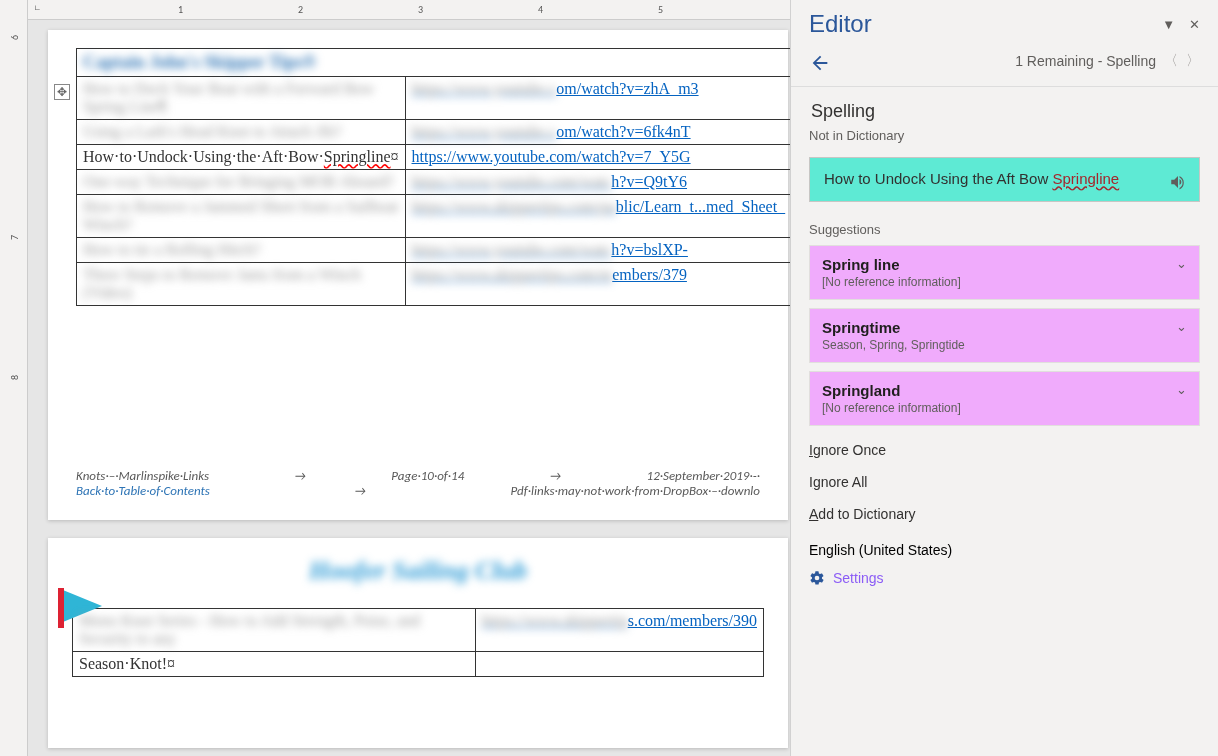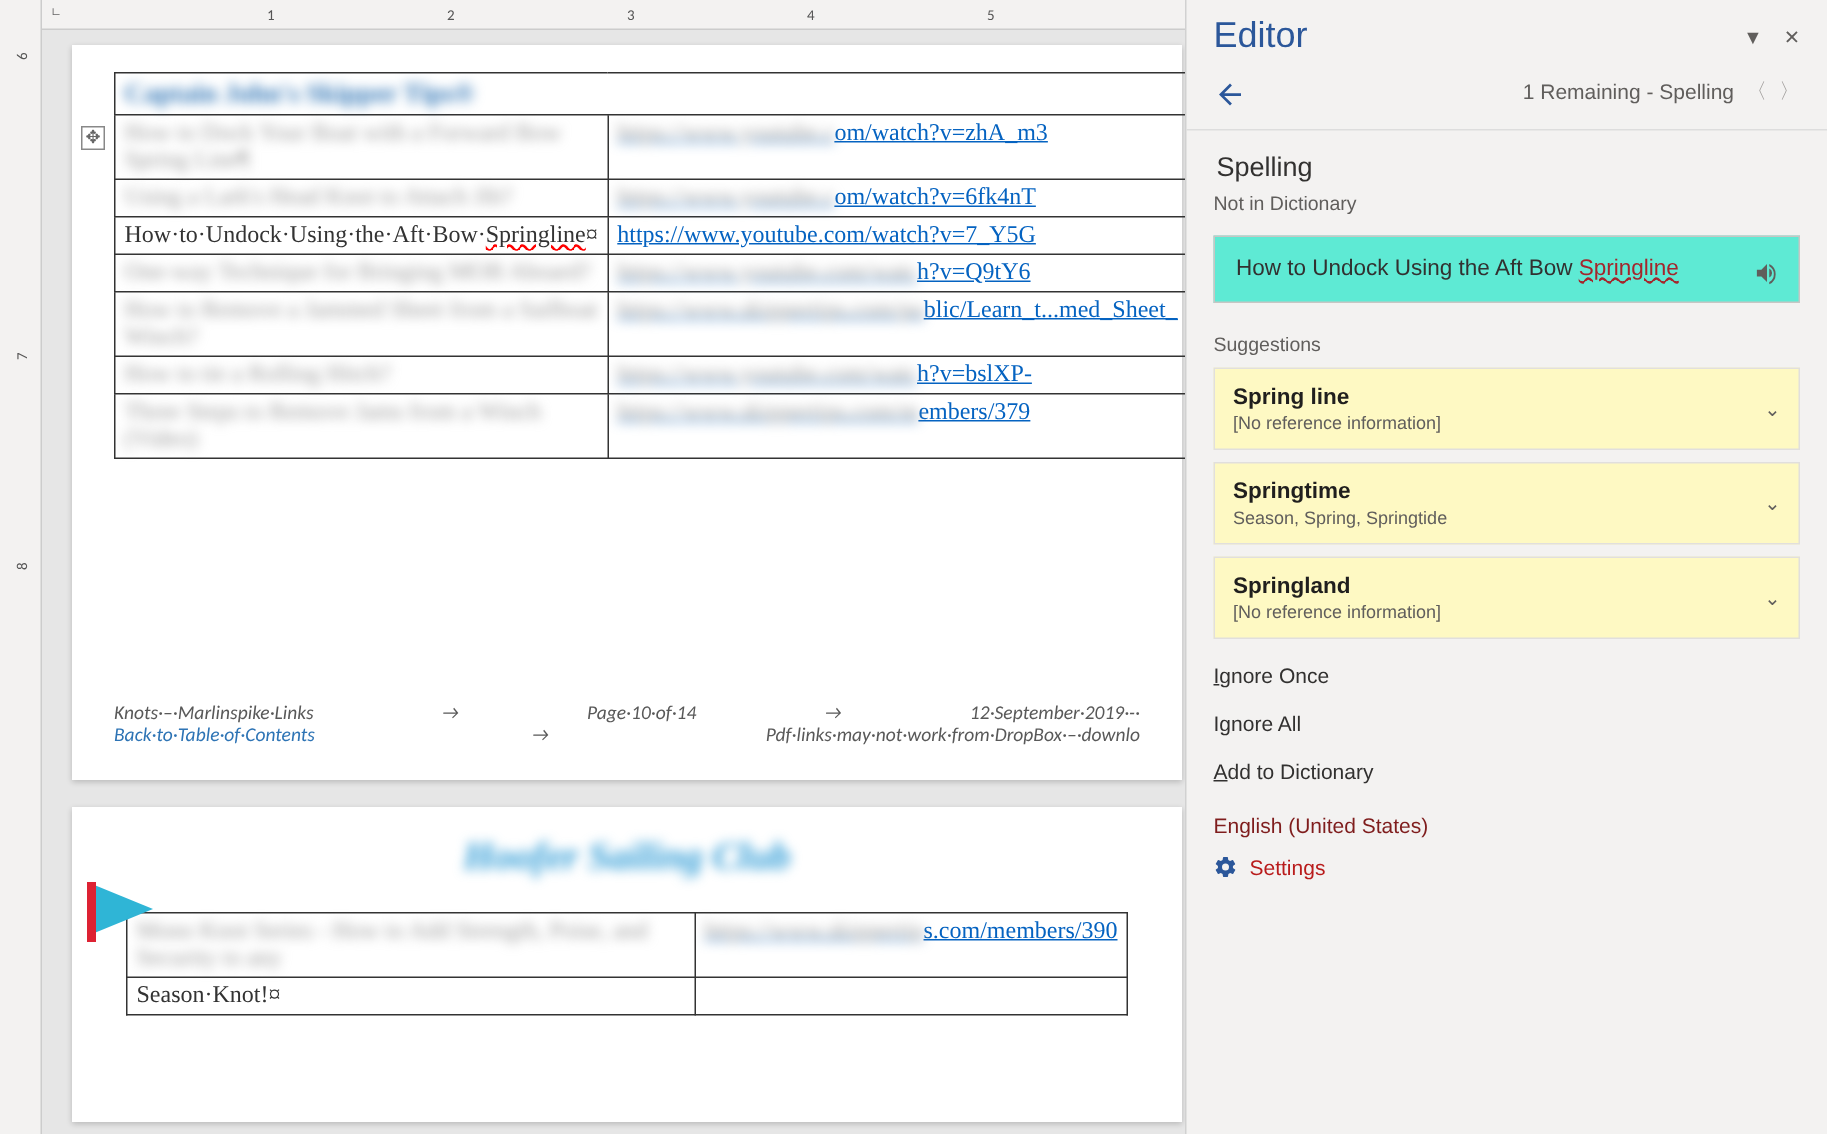--- a/index.html
+++ b/index.html
@@ -8,21 +8,21 @@
   
   .doc-area { flex: 1; position: relative; background: #e6e6e6; overflow: hidden; }
   .vruler { position: absolute; left: 0; top: 0; bottom: 0; width: 28px; background: #f3f2f1; border-right: 1px solid #ccc; }
   .vruler .lbl { position: absolute; left: 8px; font-size: 10px; color: #555; transform: rotate(-90deg); transform-origin: left top; }
   .hruler { position: absolute; left: 28px; right: 0; top: 0; height: 20px; background: #f3f2f1; border-bottom: 1px solid #ccc; }
   .hruler .lbl { position: absolute; top: 3px; font-size: 10px; color: #555; }
   .hruler .tab-stop { position: absolute; top: 0; font-size: 10px; color: #666; }
   .pages { position: absolute; left: 28px; top: 20px; right: 0; bottom: 0; overflow: auto; padding: 10px 20px; }
   .page { background: #fff; box-shadow: 0 1px 4px rgba(0,0,0,.2); margin: 0 auto 18px; width: 740px; position: relative; }
   .page.p1 { height: 490px; padding: 18px 28px 40px; }
-  .page.p2 { height: 210px; padding: 18px 36px; }
+  .page.p2 { height: 210px; padding: 18px 24px; }
   .tbl { width: 100%; border-collapse: collapse; }
   .tbl td { border: 1px solid #333; padding: 3px 6px; vertical-align: top; font-family: Garamond, Georgia, serif; font-size: 16px; }
   .tbl td.url { color: #0563c1; text-decoration: underline; }
   .blur { filter: blur(4px); color: #999; }
   .heading-row td { color: #2e74b5; font-weight: bold; font-size: 18px; }
   .flag-word { text-decoration: underline wavy red; }
   .move-handle { position: absolute; left: 6px; top: 54px; width: 16px; height: 16px; border: 1px solid #888; font-size: 12px; text-align: center; line-height: 14px; color: #666; background: #fff; }
   .footer { position: absolute; bottom: 22px; left: 28px; right: 28px; font-family: Calibri, sans-serif; font-size: 13px; font-style: italic; color: #595959; }
   .footer .row { display: flex; justify-content: space-between; }
   .footer .toc { color: #2e74b5; }
@@ -39,28 +39,28 @@
   .ep-nav { display: flex; align-items: flex-start; justify-content: space-between; padding: 8px 18px 12px; border-bottom: 1px solid #ddd; }
   .ep-back { width: 22px; height: 22px; color:#2b579a; cursor:pointer; }
   .ep-remain { color:#605e5c; display:flex; align-items:center; gap:8px; }
   .chev { color:#a19f9d; cursor:pointer; font-size:14px; }
   .ep-sub { padding: 14px 20px 6px; font-size: 18px; color: #323130; }
   .ep-notdict { padding: 0 18px 10px; color: #605e5c; font-size: 13px; }
   .ep-sentence-box { margin: 4px 18px 14px; background:#5eead4; border:1px solid #c7c6c4; padding: 12px 14px 14px; position:relative; font-size: 15px; }
   .ep-sentence-box .err { color:#a4262c; text-decoration: underline wavy #a4262c; }
   .speaker { position:absolute; right:12px; bottom:10px; color:#605e5c; font-size:16px; cursor:pointer; }
   .ep-sugg-lbl { padding: 6px 18px 8px; color:#605e5c; font-size:13px; }
-  .sugg { margin: 0 18px 8px; background:#fef9c3; border:1px solid #e1dfdd; padding: 10px 12px; display:flex; justify-content:space-between; align-items:center; cursor:pointer; }
+  .sugg { margin: 0 18px 8px; background:#f0abfc; border:1px solid #e1dfdd; padding: 10px 12px; display:flex; justify-content:space-between; cursor:pointer; }
   .sugg .main { font-size: 15px; font-weight:600; color:#201f1e; }
   .sugg .sub { font-size: 12px; color:#605e5c; margin-top:2px; }
   .sugg .chev-d { color:#605e5c; font-size:13px; }
   .ep-action { padding: 8px 18px; color:#323130; cursor:pointer; }
   .ep-action .ul { text-decoration: underline; }
-  .ep-lang { padding: 12px 18px 6px; color:#7f1d1d; cursor:pointer; }
-  .ep-settings { padding: 6px 18px 14px; color:#b91c1c; cursor:pointer; display:flex; align-items:center; gap:8px; }
+  .ep-lang { padding: 12px 18px 6px; color:#000000; cursor:pointer; }
+  .ep-settings { padding: 6px 18px 14px; color:#8b5cf6; cursor:pointer; display:flex; align-items:center; gap:8px; }
   .gear { width:16px; height:16px; display:inline-block; }
   svg { display:block; }
 </style>
 </head>
 <body>
 
 <div class="app">
 
   <div class="doc-area">
     <div class="vruler">

